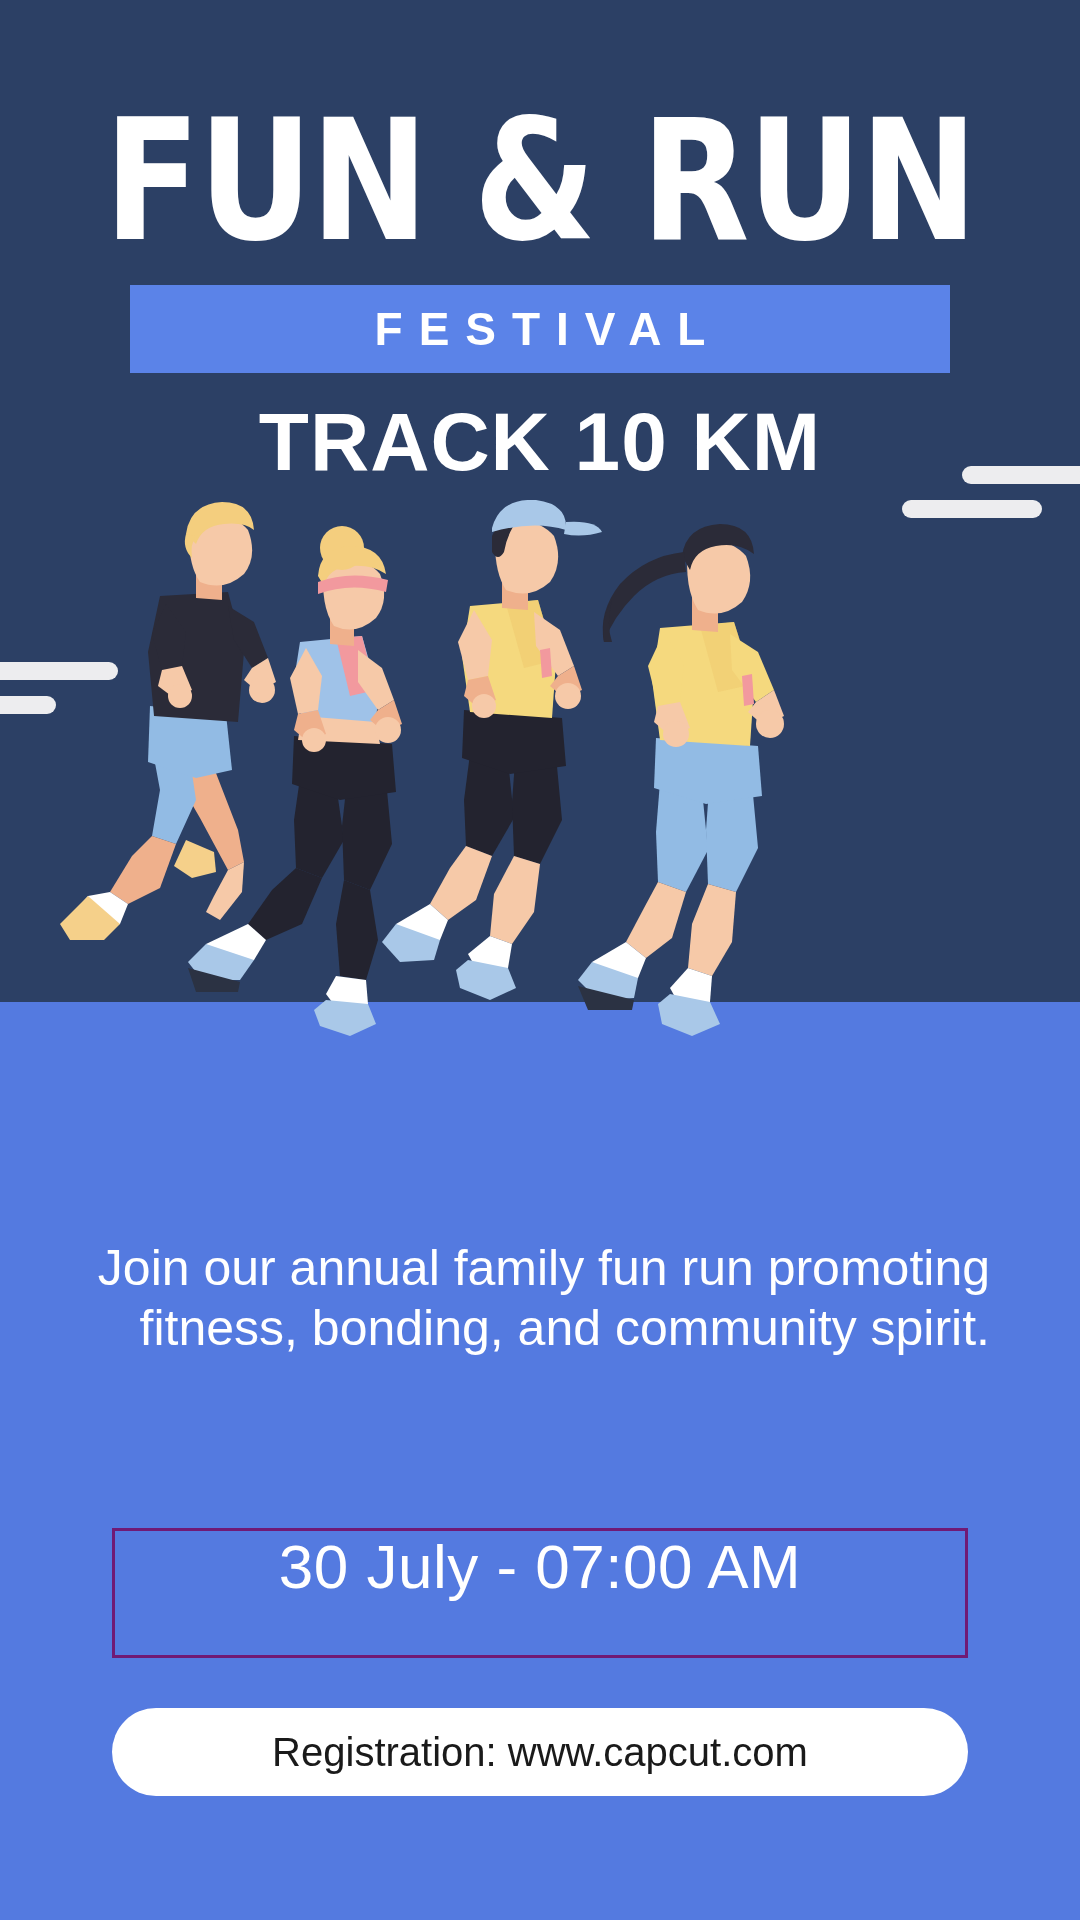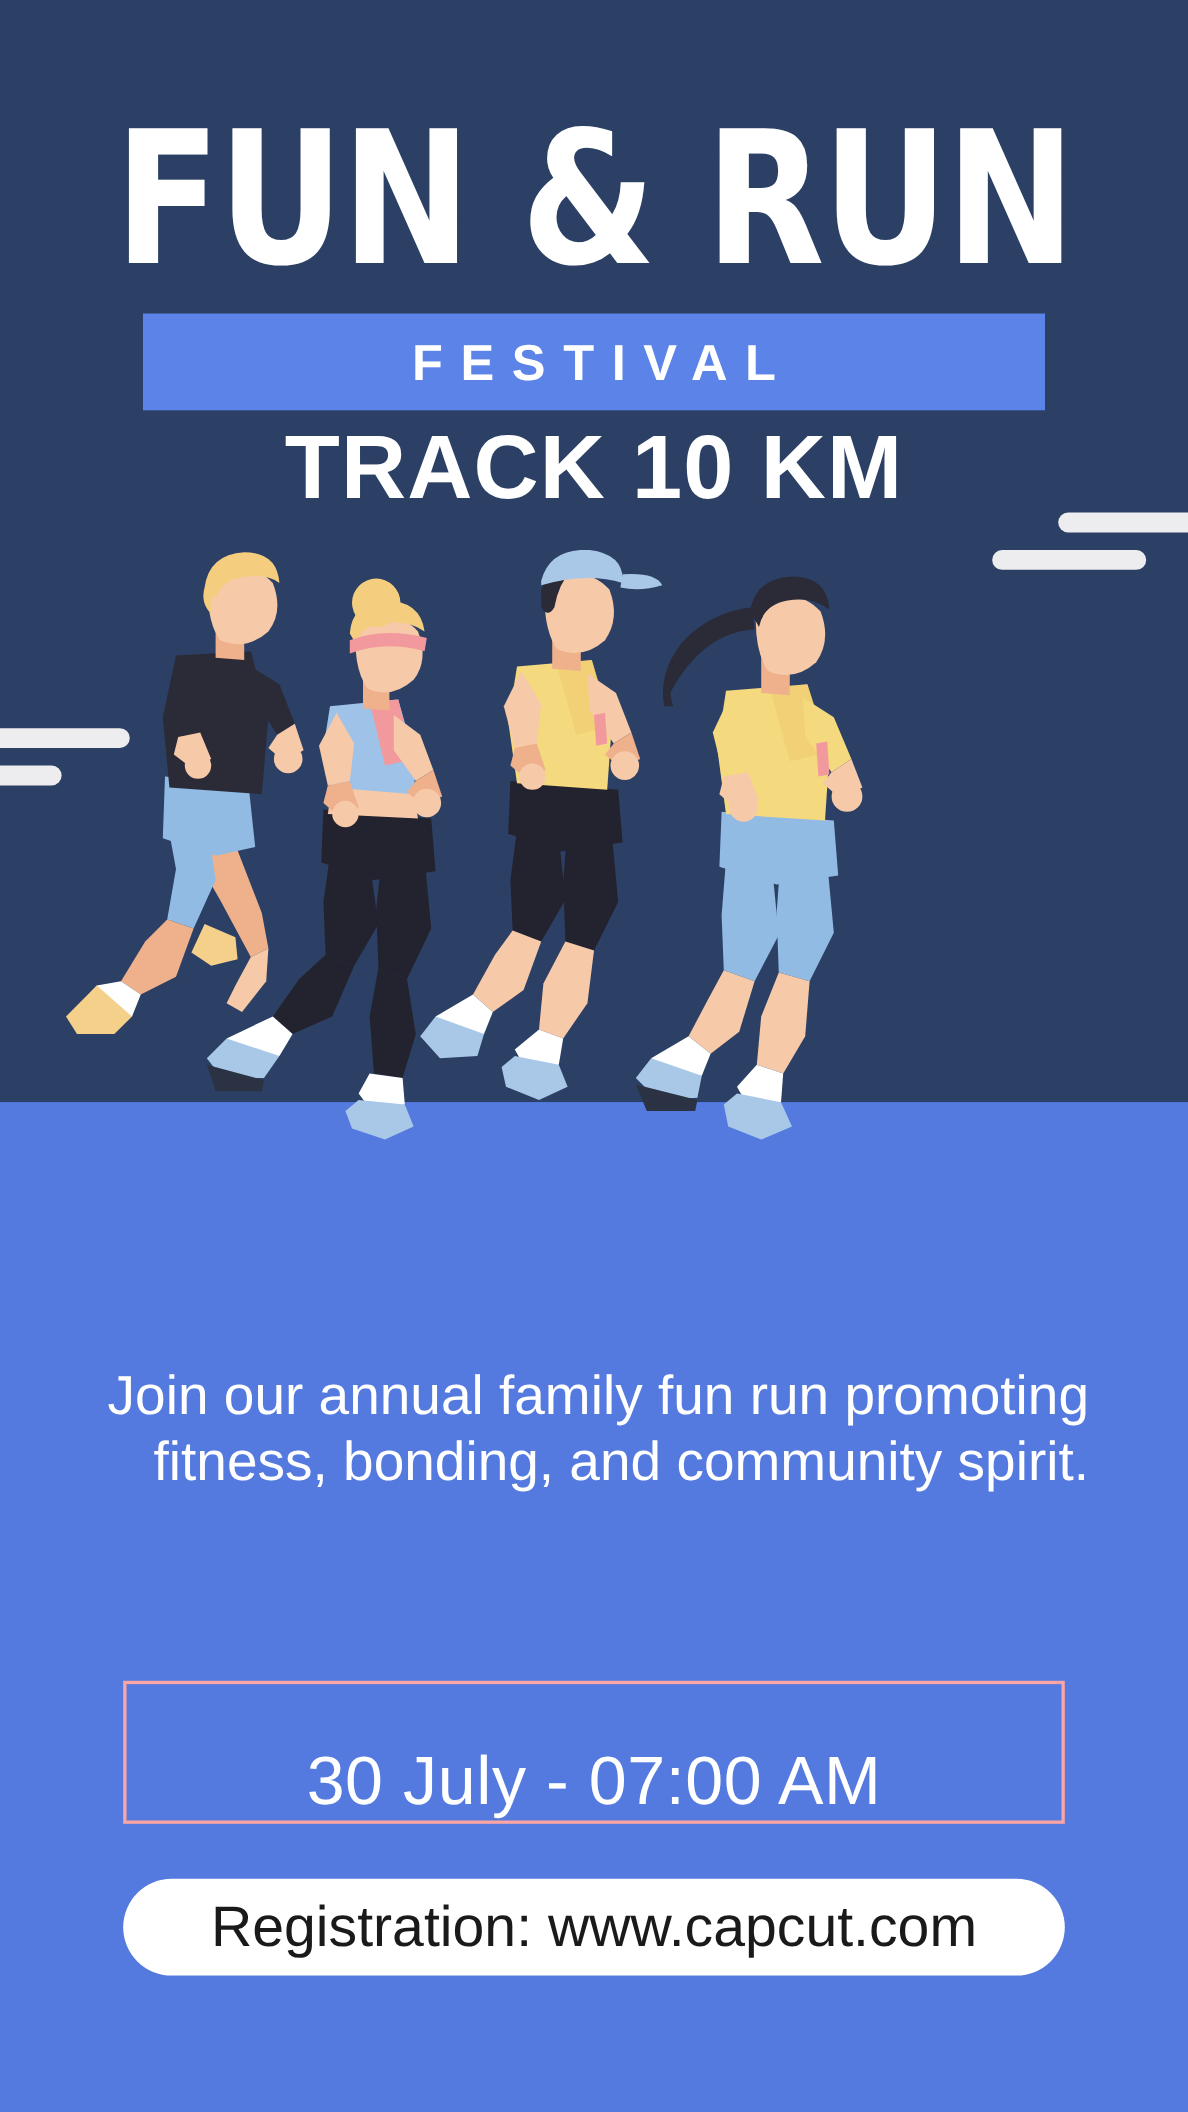--- a/index.html
+++ b/index.html
@@ -55,21 +55,21 @@
   }
   .festival-bar span {
     color:#FFFFFF;
     font-weight:700;
     font-size:46px;
     letter-spacing:16px;
     text-indent:16px;
   }
 
   .track-line {
-    margin-top:6px;
+    margin-top:22px;
     color:#FFFFFF;
     font-weight:700;
     font-size:82px;
     letter-spacing:1px;
   }
 
   
   .speed {
     position:absolute;
     background:#EDEDEF;
@@ -96,41 +96,41 @@
     color:#FFFFFF;
     font-size:50px;
     font-weight:400;
     line-height:1.2;
   }
 
   
   .date-box {
     position:absolute; left:112px; top:1528px;
     width:856px; height:130px;
-    border:3px solid #fca5a5;
-    display:flex; align-items:flex-end; justify-content:center;
+    border:3px solid #701a75;
+    display:flex; align-items:flex-start; justify-content:center;
   }
   .date-box span {
     color:#FFFFFF;
     font-size:62px;
     font-weight:400;
     letter-spacing:0.5px;
   }
 
   
   .reg-pill {
     position:absolute; left:112px; top:1708px;
     width:856px; height:88px;
     background:#FFFFFF;
     border-radius:44px;
     display:flex; align-items:center; justify-content:center;
   }
   .reg-pill span {
     color:#1A1A1A;
-    font-size:52px;
+    font-size:40px;
     font-weight:400;
   }
 </style>
 </head>
 <body>
 
 <div id="poster">
 
   <div class="band-top"></div>
   <div class="band-bottom"></div>

